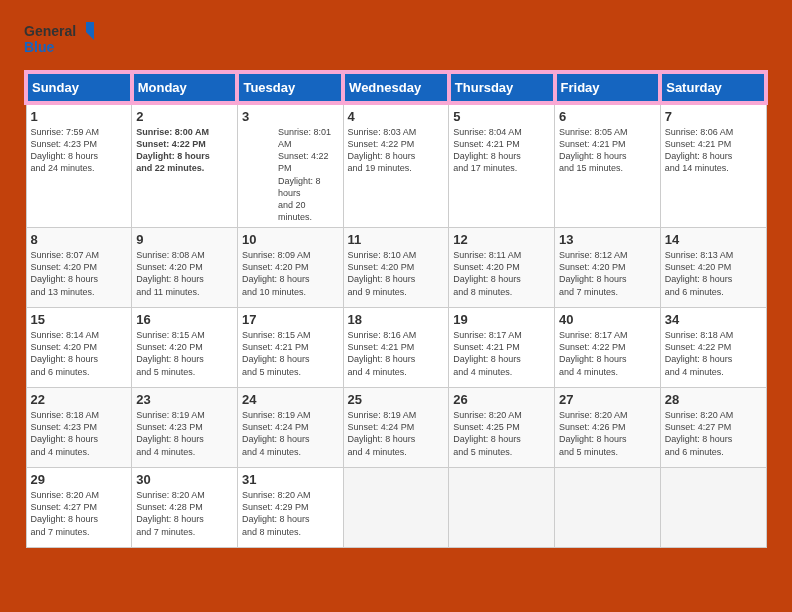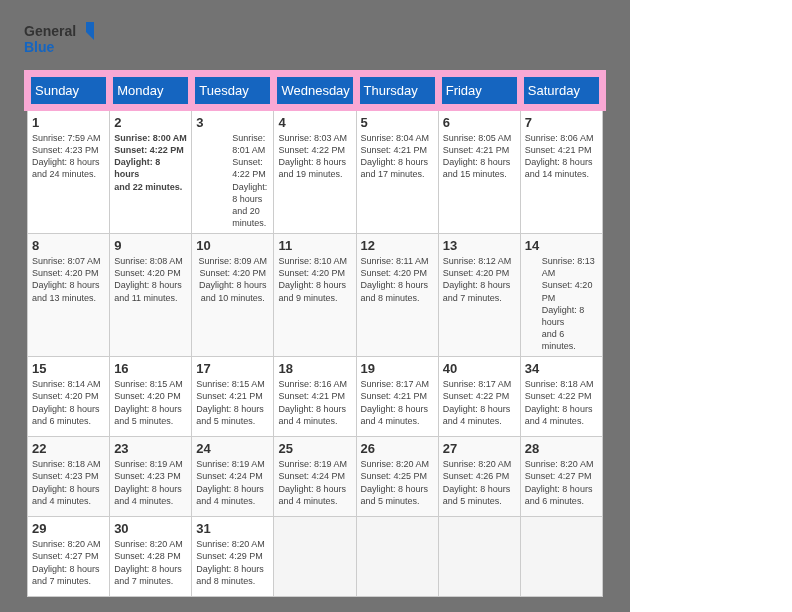--- a/index.html
+++ b/index.html
@@ -4,24 +4,24 @@
   <style>
     * { box-sizing: border-box; margin: 0; padding: 0; }
     body {
       font-family: Arial, sans-serif;
       background: #fff;
       width: 792px;
       height: 612px;
       overflow: hidden;
     }
     .page {
-      width: 630px;
+      width: 792px;
       min-height: 612px;
       padding: 20px 24px 16px 24px;
-      background: #737373;
+      background: #c2410c;
     }
     .header {
       display: flex;
       justify-content: space-between;
       align-items: flex-start;
       margin-bottom: 12px;
     }
     .logo {
       display: flex;
       align-items: center;
@@ -43,24 +43,24 @@
     }
     table {
       width: 100%;
       border-collapse: collapse;
       table-layout: fixed;
     }
     th {
       background-color: #1565c0;
       color: #fff;
       font-size: 13px;
-      font-weight: normal;
+      font-weight: bold;
       padding: 6px 4px;
       text-align: left;
-      border: 7px solid #f9a8d4;
+      border: 4px solid #f9a8d4;
     }
     td {
       border: 1px solid #ccc;
       vertical-align: top;
       padding: 4px 4px 4px 4px;
       font-size: 9.5px;
       color: #333;
       height: 80px;
       background: #fff;
     }
@@ -175,21 +175,21 @@
           </td>
           <td>
             <span class="day-num">9</span>
             <div class="day-info" style="white-space: pre-line;">Sunrise: 8:08 AM
 Sunset: 4:20 PM
 Daylight: 8 hours
 and 11 minutes.</div>
           </td>
           <td>
             <span class="day-num">10</span>
-            <div class="day-info" style="white-space: pre-line; text-align: center;">Sunrise: 8:09 AM
+            <div class="day-info" style="white-space: pre-line;">Sunrise: 8:09 AM
 Sunset: 4:20 PM
 Daylight: 8 hours
 and 10 minutes.</div>
           </td>
           <td>
             <span class="day-num">11</span>
             <div class="day-info" style="white-space: pre-line;">Sunrise: 8:10 AM
 Sunset: 4:20 PM
 Daylight: 8 hours
 and 9 minutes.</div>
@@ -203,21 +203,21 @@
           </td>
           <td>
             <span class="day-num">13</span>
             <div class="day-info" style="white-space: pre-line;">Sunrise: 8:12 AM
 Sunset: 4:20 PM
 Daylight: 8 hours
 and 7 minutes.</div>
           </td>
           <td>
             <span class="day-num">14</span>
-            <div class="day-info" style="white-space: pre-line; margin-left: 17px;">Sunrise: 8:13 AM
+            <div class="day-info" style="white-space: pre-line;">Sunrise: 8:13 AM
 Sunset: 4:20 PM
 Daylight: 8 hours
 and 6 minutes.</div>
           </td>
         </tr>
         <tr>
           <td>
             <span class="day-num">15</span>
             <div class="day-info" style="white-space: pre-line;">Sunrise: 8:14 AM
 Sunset: 4:20 PM

